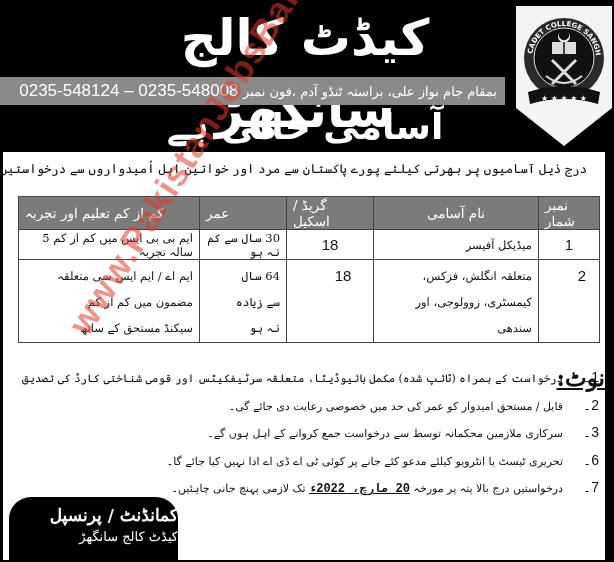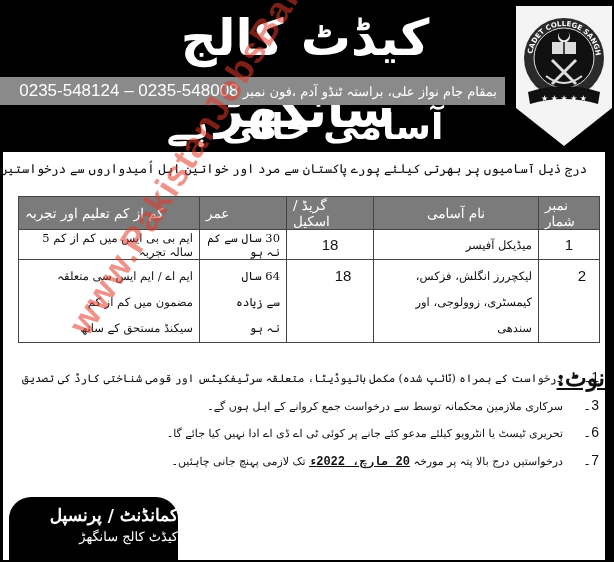--- a/index.html
+++ b/index.html
@@ -91,36 +91,37 @@
     <tr class="r1">
       <td class="num">1</td>
       <td>میڈیکل آفیسر</td>
       <td class="num">18</td>
       <td class="c">30 سال سے کم نہ ہو</td>
       <td>ایم بی بی ایس میں کم از کم 5 سالہ تجربہ</td>
     </tr>
     <tr class="r2">
       <td class="num">2</td>
       <td>
-        <div>لیکچررز انگلش، فزکس،</div>
+        <div>متعلقہ انگلش، فزکس،</div>
         <div>کیمسٹری، زوولوجی، اور سندھی</div>
       </td>
       <td class="num">18</td>
       <td class="c">64 سال سے زیادہ نہ ہو</td>
       <td>
         <div>ایم اے / ایم ایس سی متعلقہ مضمون میں کم از کم</div>
         <div>سیکنڈ مستحق کے ساتھ</div>
       </td>
     </tr>
   </tbody>
     </table>
 
   <div class="notes-title">نوٹ:</div>
   <ol class="notes">
     <li><span class="n">1۔</span><span class="t">درخواست کے ہمراہ (ٹائپ شدہ) مکمل بائیوڈیٹا، متعلقہ سرٹیفکیٹس اور قومی شناختی کارڈ کی تصدیق شدہ نقول بمعہ ایک عدد پاسپورٹ سائز فوٹوگراف منسلک ہونا لازمی ہے۔</span></li>
+    <li><span class="n">2۔</span><span class="t">قابل / مستحق امیدوار کو عمر کی حد میں خصوصی رعایت دی جائے گی۔</span></li>
     <li><span class="n">3۔</span><span class="t">سرکاری ملازمین محکمانہ توسط سے درخواست جمع کروانے کے اہل ہوں گے۔</span></li>
     <li><span class="n">6۔</span><span class="t">تحریری ٹیسٹ یا انٹرویو کیلئے مدعو کئے جانے پر کوئی ٹی اے ڈی اے ادا نہیں کیا جائے گا۔</span></li>
     <li><span class="n">7۔</span><span class="t"><span>درخواستیں درج بالا پتہ پر مورخہ</span> <span class="deadline">20 مارچ، 2022ء</span> <span>تک لازمی پہنچ جانی چاہئیں۔</span></span></li>
   </ol>
 
   <div class="cmd">
     <div class="l1">کمانڈنٹ / پرنسپل</div>
     <div class="l2">کیڈٹ کالج سانگھڑ</div>
   </div>
 </div>

